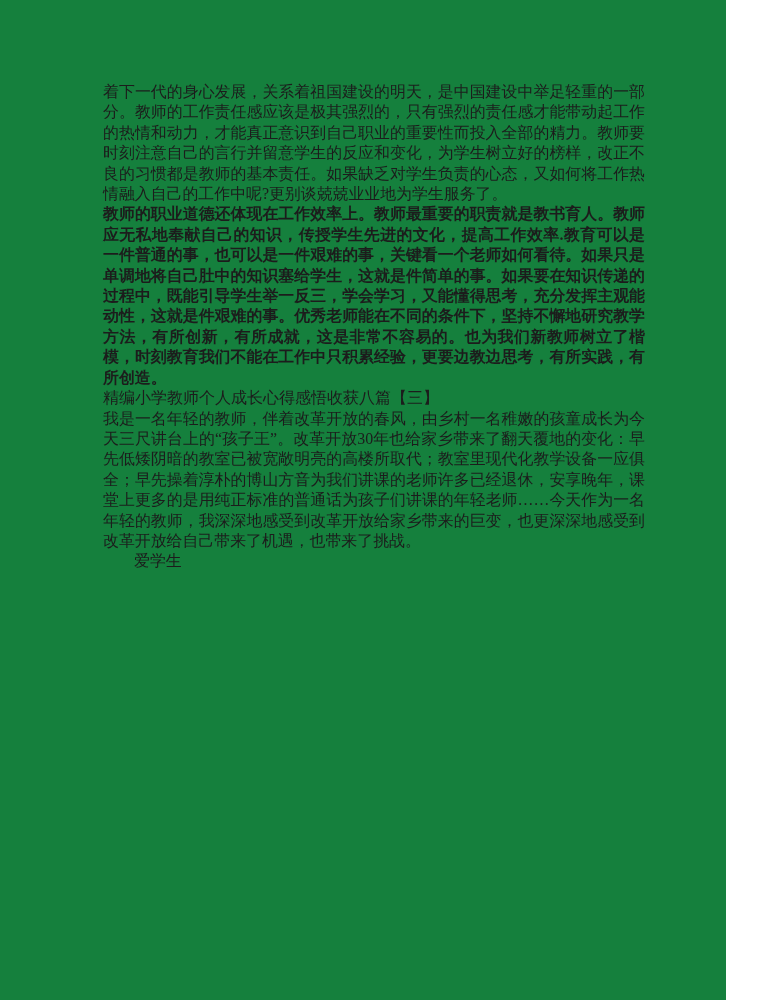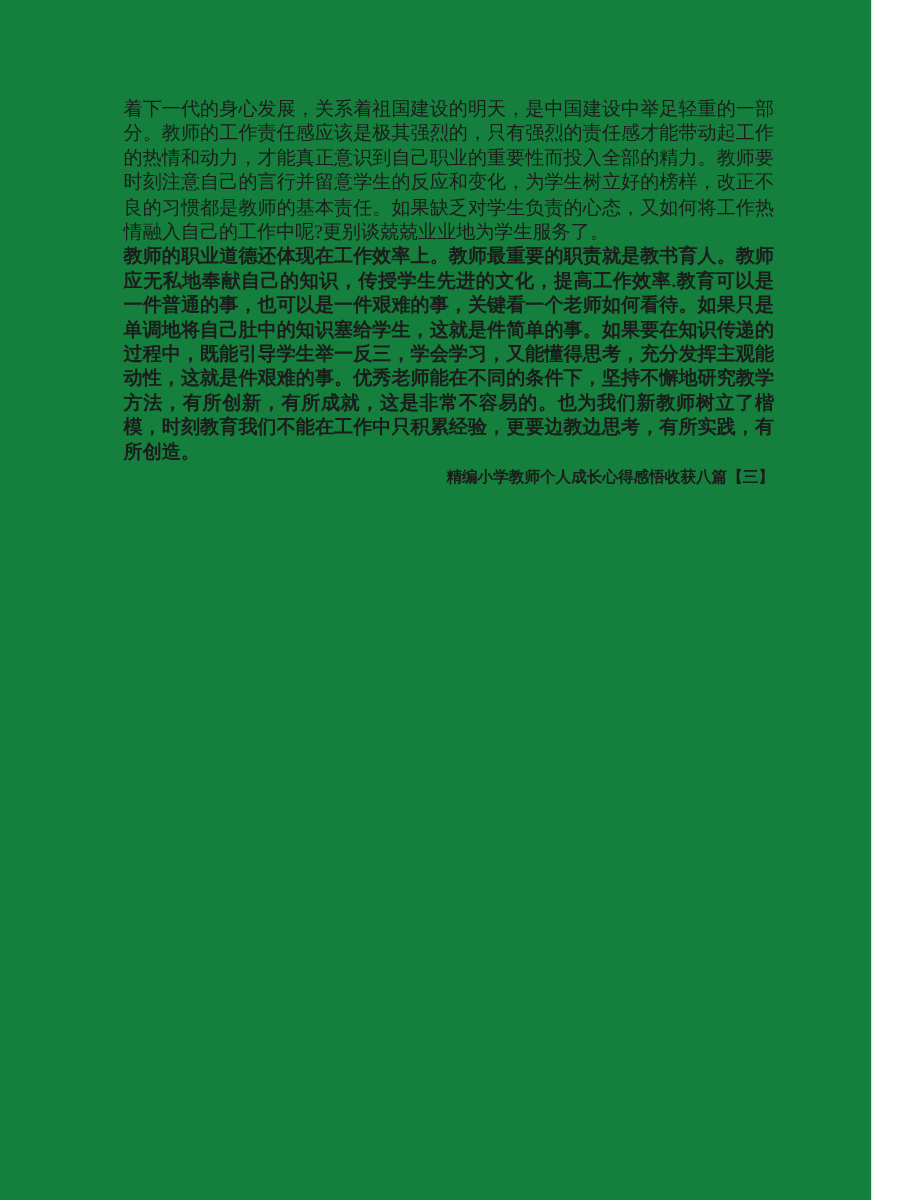--- a/index.html
+++ b/index.html
@@ -24,34 +24,36 @@
     line-height: 20.4px;
     text-align: justify;
   }
   .doc p, .doc h3 {
     margin: 0;
     padding: 0;
     white-space: pre-wrap;
     word-break: break-all;
   }
   .doc h3 {
-    font-size: 13px;
-    font-weight: bold;
-    text-align: right;
+    font-size: 16px;
+    font-weight: normal;
+    text-align: left;
   }
   .b1 { margin-bottom: 20px; }
   .b2 { margin-bottom: 21px; font-weight: bold; }
   .b3 { margin-bottom: 6px; }
   .b4 { margin-bottom: 27px; }
   .b5 { margin-bottom: 17px; }
   .b6 { margin-bottom: 10px; }
   .closing { text-indent: 31px; }
 </style>
 </head>
 <body>
 
 <div class="page">
   <div class="doc">
     <p class="b1">着下一代的身心发展，关系着祖国建设的明天，是中国建设中举足轻重的一部分。教师的工作责任感应该是极其强烈的，只有强烈的责任感才能带动起工作的热情和动力，才能真正意识到自己职业的重要性而投入全部的精力。教师要时刻注意自己的言行并留意学生的反应和变化，为学生树立好的榜样，改正不良的习惯都是教师的基本责任。如果缺乏对学生负责的心态，又如何将工作热情融入自己的工作中呢?更别谈兢兢业业地为学生服务了。</p>
     <p class="b2">教师的职业道德还体现在工作效率上。教师最重要的职责就是教书育人。教师应无私地奉献自己的知识，传授学生先进的文化，提高工作效率.教育可以是一件普通的事，也可以是一件艰难的事，关键看一个老师如何看待。如果只是单调地将自己肚中的知识塞给学生，这就是件简单的事。如果要在知识传递的过程中，既能引导学生举一反三，学会学习，又能懂得思考，充分发挥主观能动性，这就是件艰难的事。优秀老师能在不同的条件下，坚持不懈地研究教学方法，有所创新，有所成就，这是非常不容易的。也为我们新教师树立了楷模，时刻教育我们不能在工作中只积累经验，更要边教边思考，有所实践，有所创造。</p>
     <h3 class="b4">精编小学教师个人成长心得感悟收获八篇【三】</h3>
+    <p class="b5">我是一名年轻的教师，伴着改革开放的春风，由乡村一名稚嫩的孩童成长为今天三尺讲台上的“孩子王”。改革开放30年也给家乡带来了翻天覆地的变化：早先低矮阴暗的教室已被宽敞明亮的高楼所取代；教室里现代化教学设备一应俱全；早先操着淳朴的博山方音为我们讲课的老师许多已经退休，安享晚年，课堂上更多的是用纯正标准的普通话为孩子们讲课的年轻老师……今天作为一名年轻的教师，我深深地感受到改革开放给家乡带来的巨变，也更深深地感受到改革开放给自己带来了机遇，也带来了挑战。</p>
+    <p class="closing">爱学生</p>
   </div>
 </div>
 
 </body></html>

